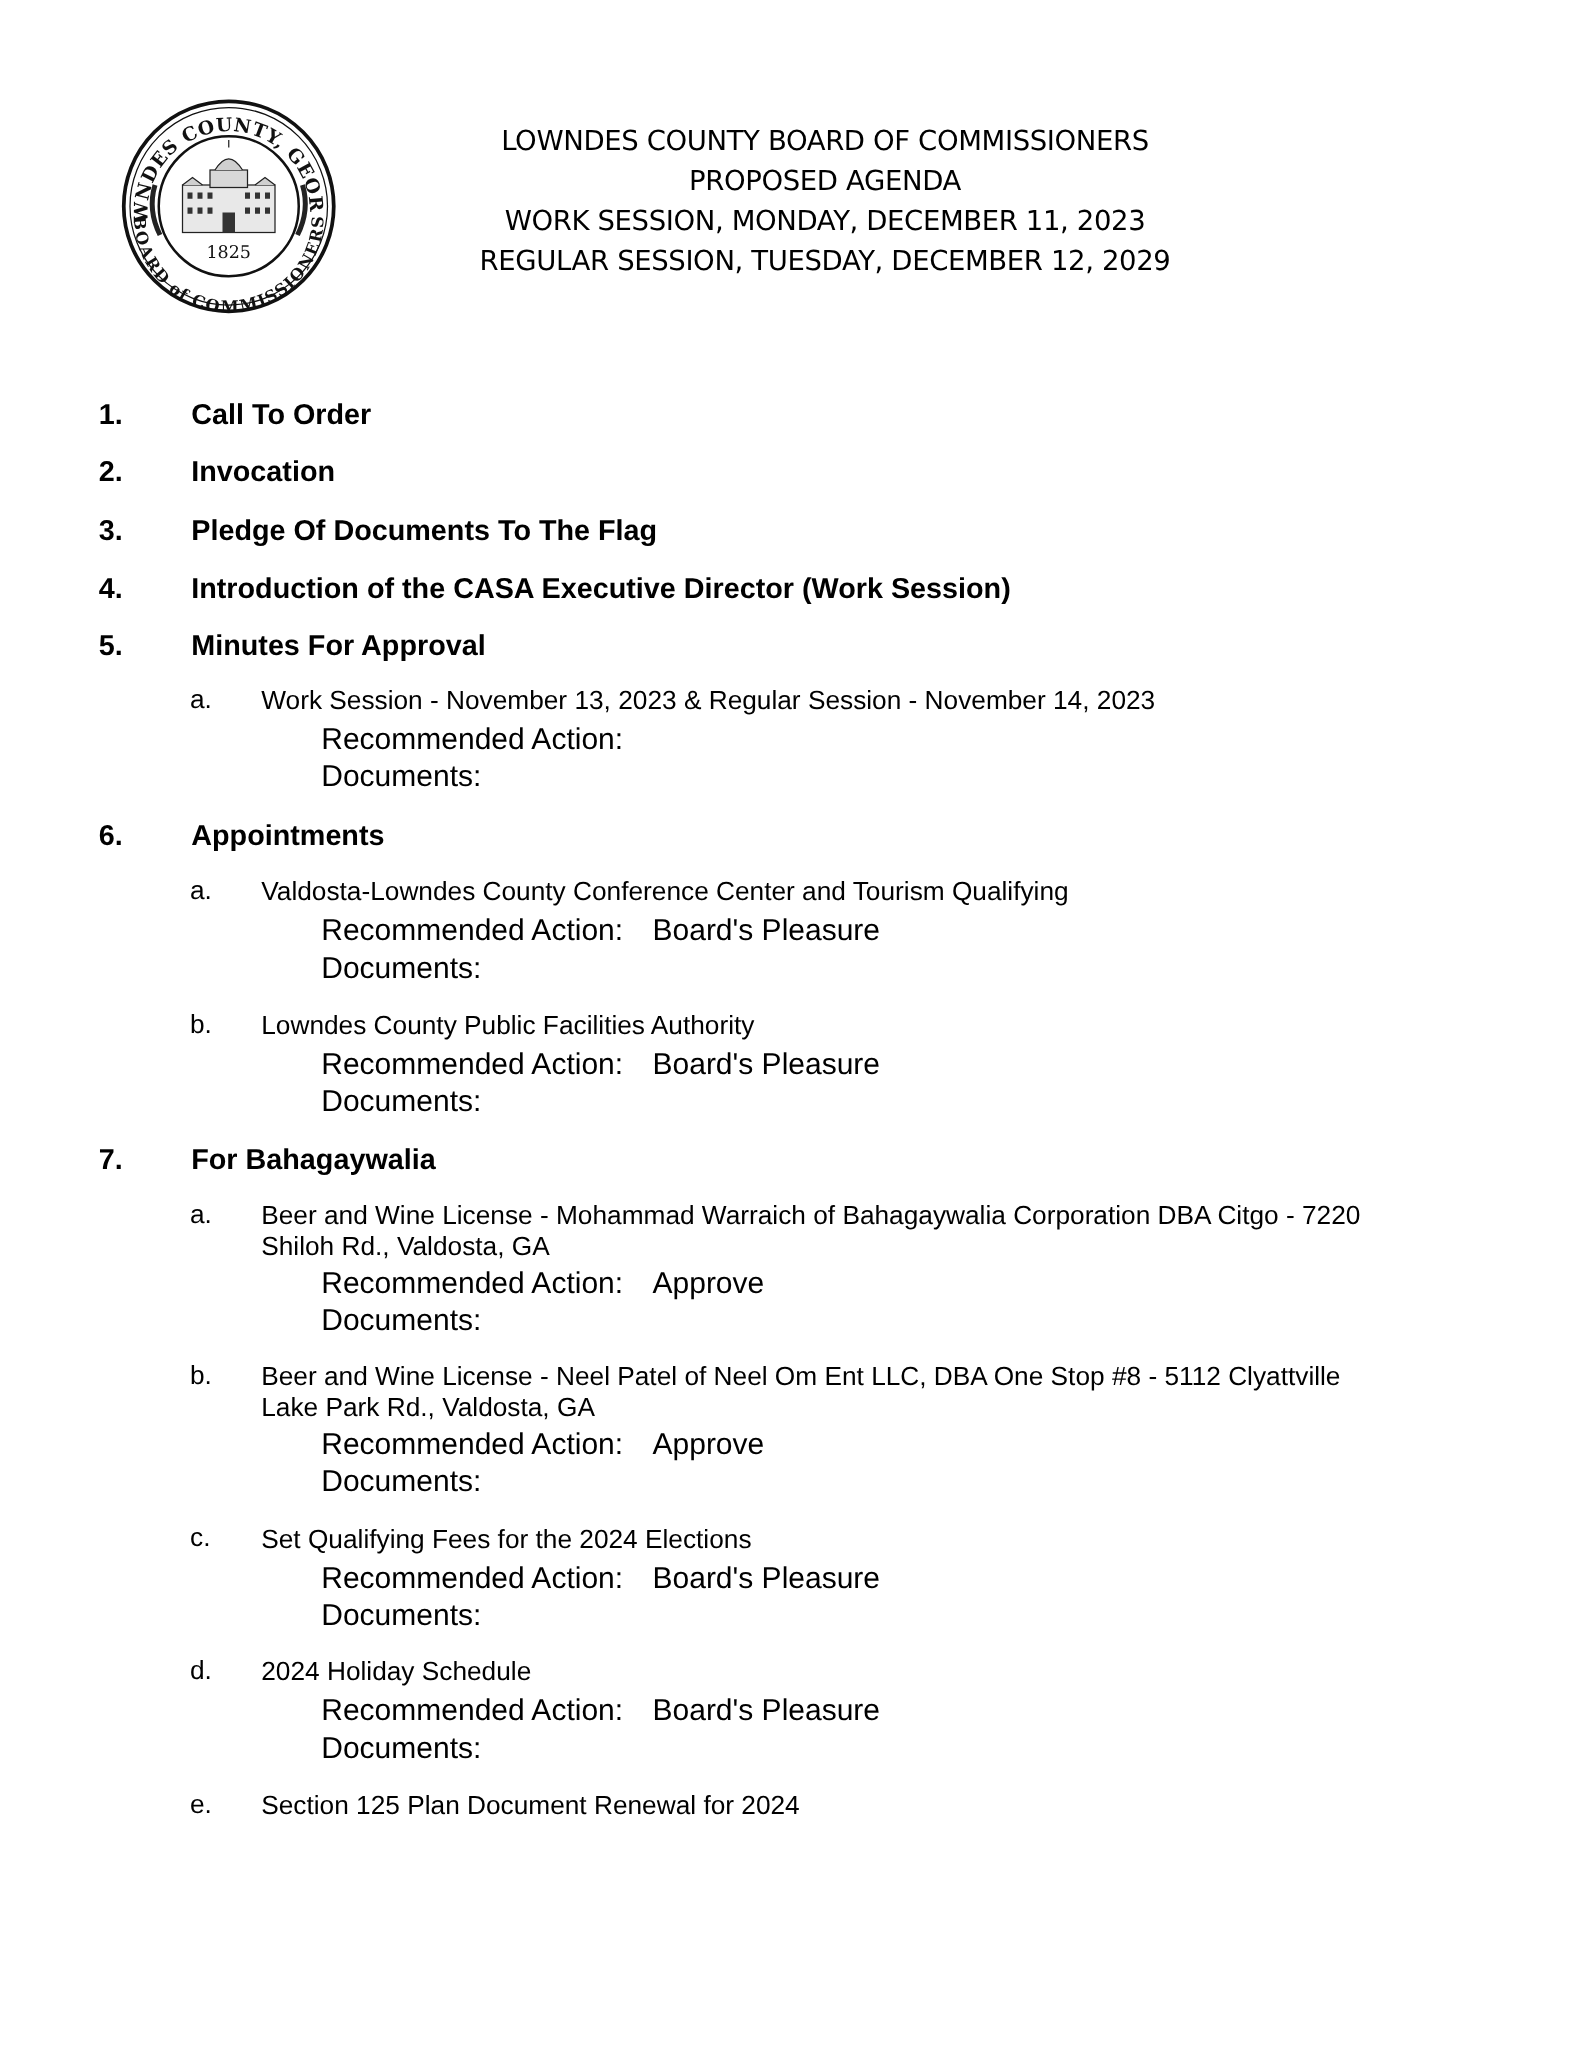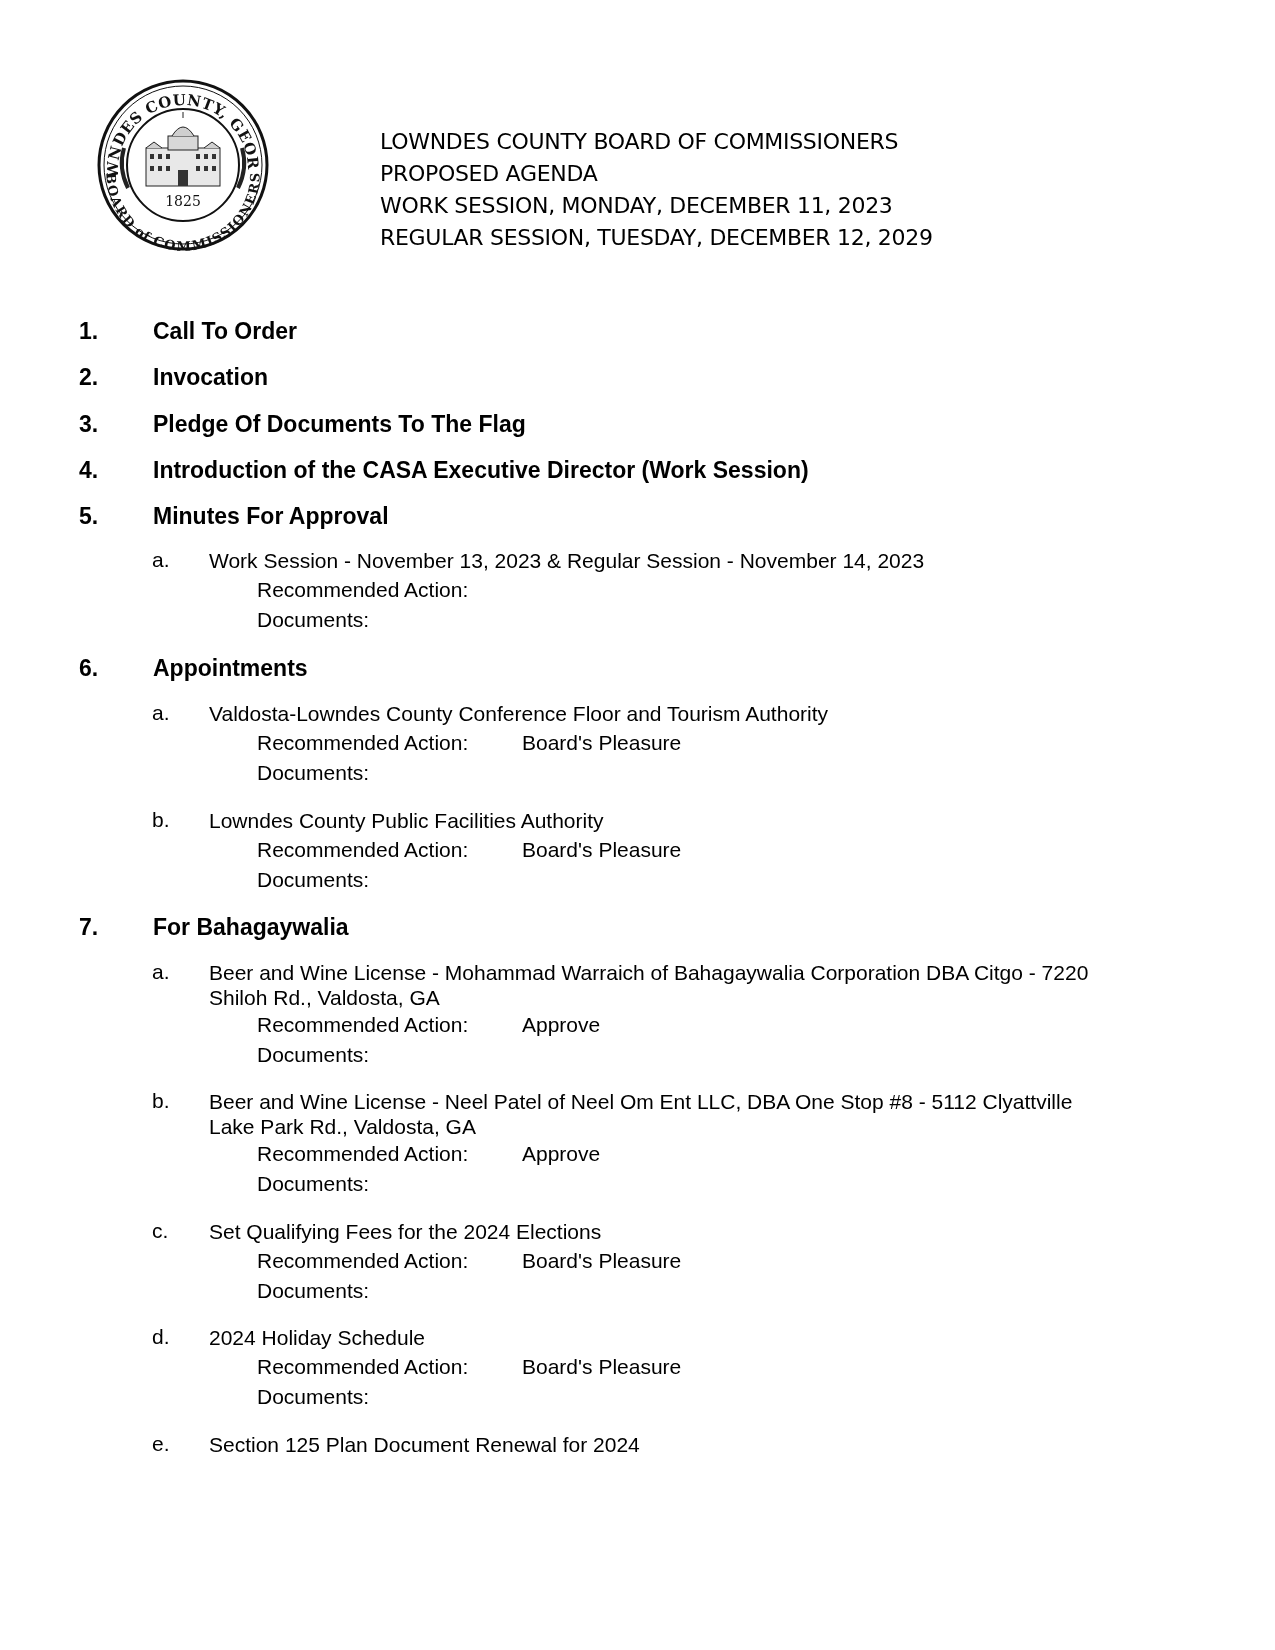--- a/index.html
+++ b/index.html
@@ -1,26 +1,26 @@
 <!DOCTYPE html>
 <html><head>
   <meta charset="utf-8">
   <style>
     html, body { margin: 0; padding: 0; background: #ffffff; }
     body { width: 1275px; height: 1650px; position: relative; overflow: hidden; color: #000; font-family: "Liberation Sans", sans-serif; }
     .seal { position: absolute; left: 96px; top: 78px; width: 174px; height: 174px; }
-    .header { position: absolute; left: 380px; top: 98px; width: 560px; font-family: "DejaVu Sans", sans-serif; font-size: 22px; line-height: 32px; letter-spacing: -0.3px; margin-top: 28px; }
+    .header { position: absolute; left: 380px; top: 98px; width: 560px; text-align: center; font-family: "DejaVu Sans", sans-serif; font-size: 22px; line-height: 32px; letter-spacing: -0.3px; }
     .header div { white-space: nowrap; }
     .item { position: absolute; left: 79px; font-weight: bold; font-size: 23px; }
     .item .num { position: absolute; left: 0; }
     .item .title { position: absolute; left: 74px; white-space: nowrap; }
     .sub { position: absolute; left: 152px; font-size: 21px; }
     .sub .letter { position: absolute; left: 0; }
     .sub .text { position: absolute; left: 57px; white-space: nowrap; line-height: 26px; }
-    .field { position: absolute; left: 257px; font-size: 21px; white-space: nowrap; }
+    .field { position: absolute; left: 257px; font-size: 24px; white-space: nowrap; }
     .field .val { position: absolute; left: 265px; }
   </style>
 </head>
 <body>
 
 <div class="seal">
   <svg width="174" height="174" viewBox="0 0 174 174">
     <defs>
       <path id="arcTop" d="M 22 92 A 65 65 0 0 1 152 92"></path>
       <path id="arcBot" d="M 20 96 A 67 67 0 0 0 154 96"></path>
@@ -107,21 +107,21 @@
 <div class="field" style="top:608px">
   <span>Documents:</span>
 </div>
 
 <div class="item" style="top:655px">
   <span class="num">6.</span>
   <span class="title">Appointments</span>
 </div>
 <div class="sub" style="top:701px">
   <span class="letter">a.</span>
-  <span class="text">Valdosta-Lowndes County Conference Floor and Tourism Authority</span>
+  <span class="text">Valdosta-Lowndes County Conference Center and Tourism Qualifying</span>
 </div>
 <div class="field" style="top:731px">
   <span>Recommended Action:</span>
   <span class="val">Board's Pleasure</span>
 </div>
 <div class="field" style="top:761px">
   <span>Documents:</span>
 </div>
 <div class="sub" style="top:808px">
   <span class="letter">b.</span>

